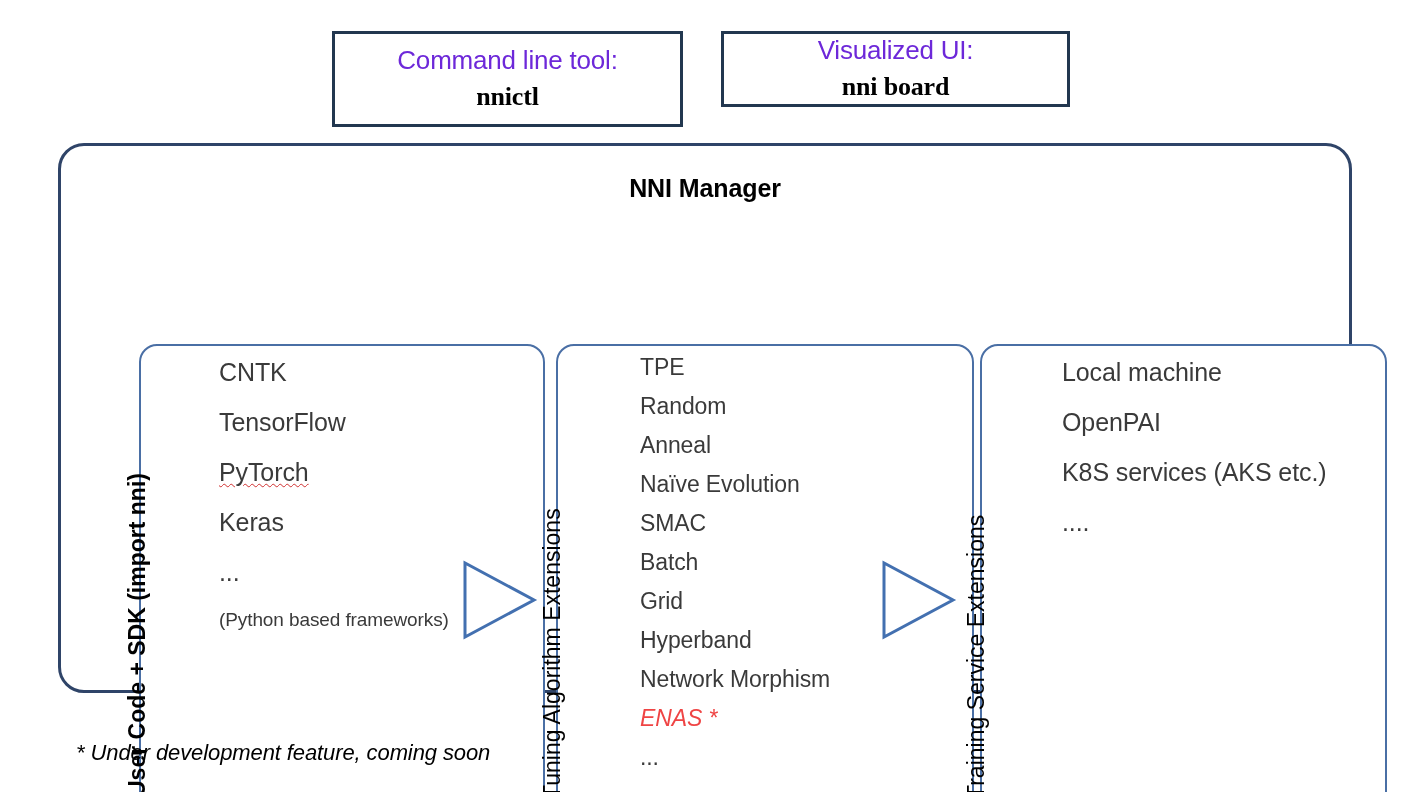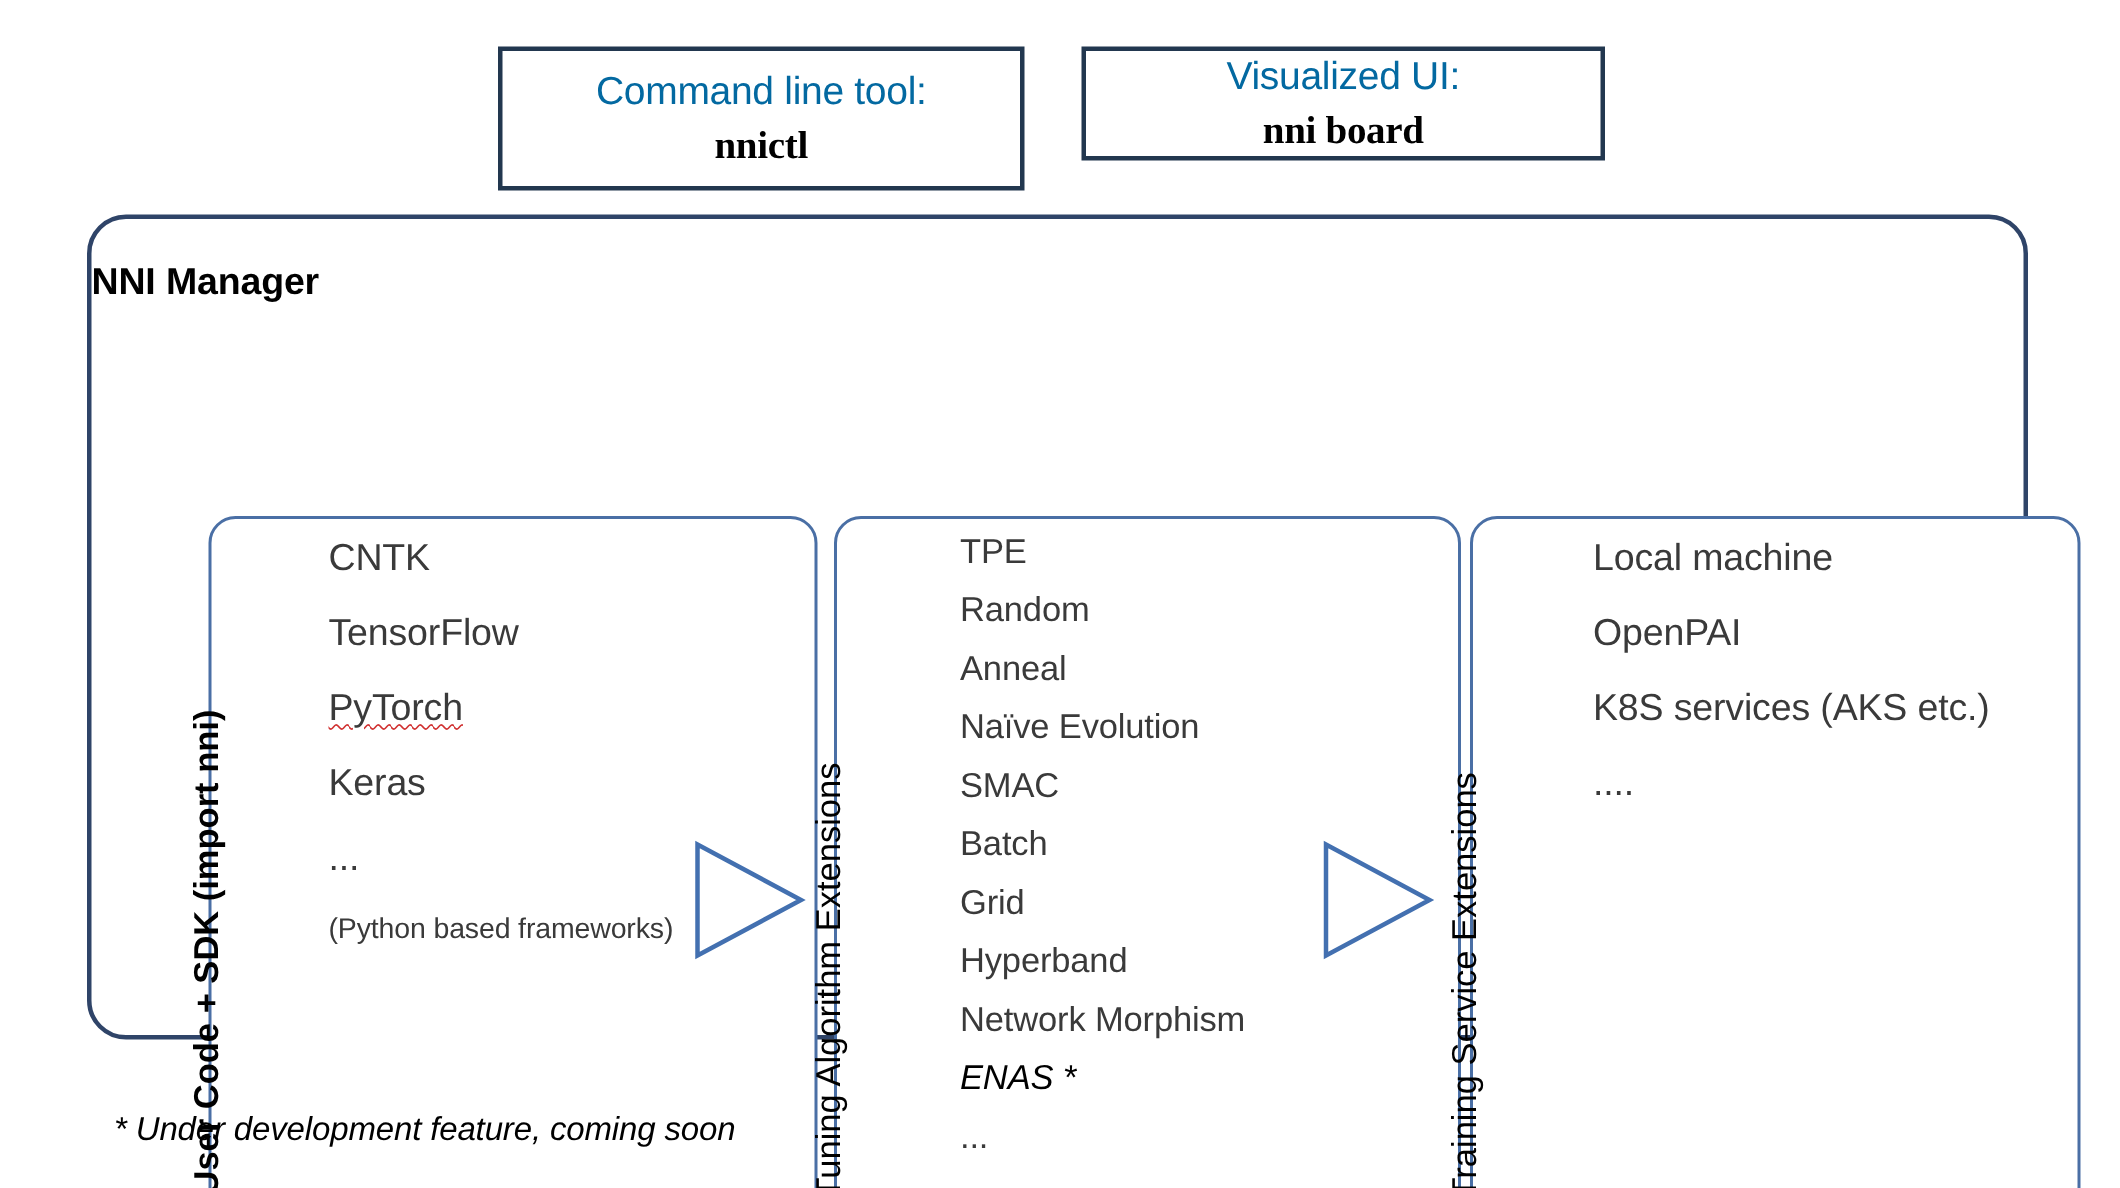--- a/index.html
+++ b/index.html
@@ -25,21 +25,21 @@
     flex-direction: column;
     align-items: center;
     justify-content: center;
     text-align: center;
   }
   #cli-box  { left: 332px; top: 31px; width: 351px; height: 96px; }
   #ui-box   { left: 721px; top: 31px; width: 349px; height: 76px; }
 
   .top-box-caption {
     font-size: 26px;
-    color: #0369a1;
+    color: #6d28d9;
     line-height: 1.18;
     font-weight: 400;
     letter-spacing: -0.2px;
   }
   .top-box-value {
     font-size: 26px;
     color: #000000;
     font-weight: 700;
     line-height: 1.18;
     margin-top: 6px;
@@ -57,21 +57,21 @@
     border: 3px solid #2F4468;
     border-radius: 26px;
     box-sizing: border-box;
     background: #ffffff;
   }
   #nni-manager-title {
     position: absolute;
     left: 0;
     right: 0;
     top: 28px;
-    text-align: left;
+    text-align: center;
     font-size: 25px;
     font-weight: 700;
     color: #000000;
     letter-spacing: -0.1px;
   }
 
   
   .panel {
     position: absolute;
     top: 198px;
@@ -118,21 +118,21 @@
     color: #3A3A3A;
     line-height: 1;
     white-space: nowrap;
     letter-spacing: -0.1px;
   }
   #panel-user .list-item     { margin-bottom: 25px; }
   #panel-tuning .list-item   { margin-bottom: 16px; font-size: 23px; }
   #panel-training .list-item { margin-bottom: 25px; }
 
   .list-item.small  { font-size: 19px; }
-  .list-item.italic { font-style: italic; color: #000000; }
+  .list-item.italic { font-style: italic; color: #ef4444; }
   .list-item.spell  { text-decoration: underline; text-decoration-color: #d03030;
                       text-decoration-style: wavy; text-decoration-thickness: 1px;
                       text-underline-offset: 2px; }
 
   
   .flow-arrow {
     position: absolute;
     pointer-events: none;
   }
   #arrow-user-to-tuning     { left: 460px; top: 559px; }

